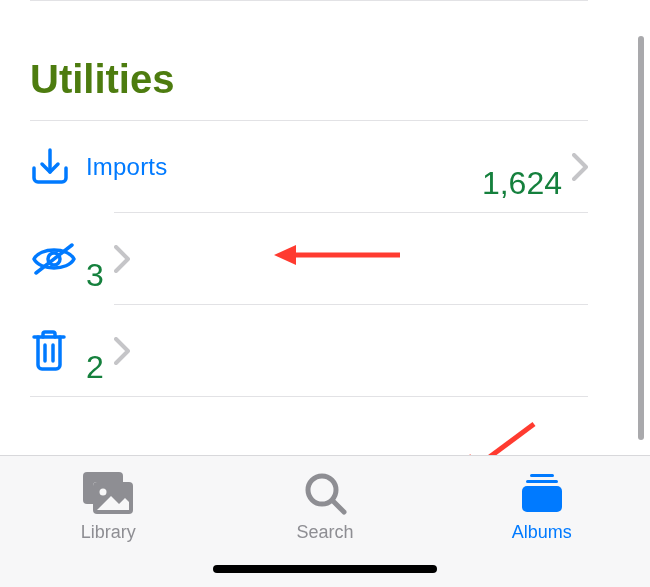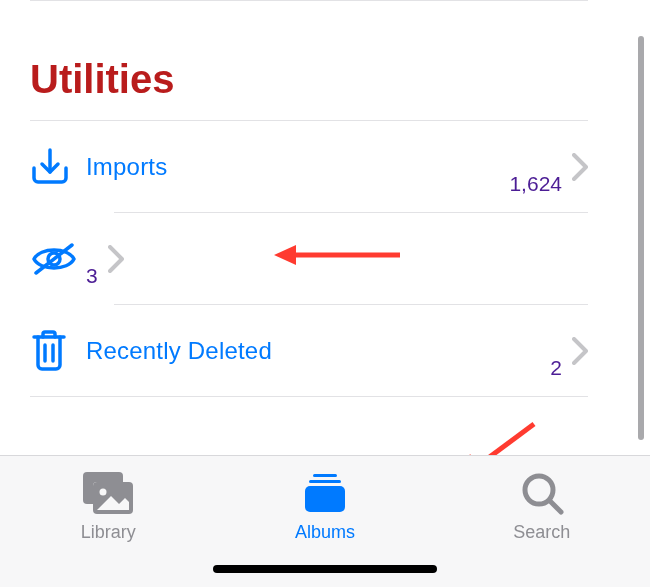--- a/index.html
+++ b/index.html
@@ -12,21 +12,21 @@
     position: relative;
     overflow: hidden;
   }
   .content {
     padding: 0 30px;
     width: 618px;
   }
   .section-title {
     font-size: 40px;
     font-weight: 700;
-    color: #b91c1c;
+    color: #4d7c0f;
     margin: 0;
     padding: 56px 0 18px 0;
   }
   .divider {
     border: none;
     border-top: 1px solid #e2e2e5;
     margin: 0;
   }
   .row {
     display: flex;
@@ -41,22 +41,22 @@
     align-items: center;
     justify-content: flex-start;
   }
   .row .label {
     flex: 1 1 auto;
     font-size: 24px;
     color: #007aff;
     letter-spacing: 0.2px;
   }
   .row .count {
-    font-size: 21px;
-    color: #4c1d95;
+    font-size: 32px;
+    color: #15803d;
     padding-right: 10px;
     margin-top: 34px;
   }
   .row .chev {
     color: #c5c5c8;
     display: flex;
     align-items: center;
   }
   .row-divider {
     border: none;
@@ -171,21 +171,20 @@
       <svg width="38" height="44" viewBox="0 0 38 44">
           <g fill="none" stroke="#007aff" stroke-width="3.5" stroke-linecap="round" stroke-linejoin="round">
             <path d="M4 8 h30"></path>
             <path d="M13 8 v-3 a2 2 0 0 1 2 -2 h8 a2 2 0 0 1 2 2 v3"></path>
             <path d="M8 8 v28 a4 4 0 0 0 4 4 h14 a4 4 0 0 0 4 -4 V8"></path>
             <path d="M15 16 v16"></path>
             <path d="M23 16 v16"></path>
           </g>
         </svg>
     </span>
-    <span class="label">Recently Deleted</span>
     <span class="count">2</span>
     <span class="chev">
       <svg width="16" height="28" viewBox="0 0 16 28">
           <path d="M2 2 l12 12 l-12 12" fill="none" stroke="#c5c5c8" stroke-width="4" stroke-linecap="round" stroke-linejoin="round"></path>
         </svg>
     </span>
   </div>
 
   <hr class="divider">
 </div>
@@ -212,38 +211,38 @@
             <rect x="12" y="12" width="40" height="32" rx="4" fill="#8e8e93"></rect>
             <circle cx="22" cy="22" r="3.5" fill="#f7f7f8"></circle>
             <path d="M16 40 L30 26 L38 34 L44 28 L48 32 V40 Z" fill="#f7f7f8"></path>
           </g>
         </svg>
     </span>
     <span class="tab-label">Library</span>
   </div>
 
 
+  <div class="tab">
+    <span class="tab-icon">
+      <svg width="46" height="46" viewBox="0 0 46 46">
+          <g fill="none" stroke="#8e8e93" stroke-width="5" stroke-linecap="round">
+            <circle cx="20" cy="20" r="14"></circle>
+            <line x1="31" y1="31" x2="42" y2="42"></line>
+          </g>
+        </svg>
+    </span>
+    <span class="tab-label">Search</span>
+  </div>
+
   <div class="tab active">
     <span class="tab-icon">
       <svg width="52" height="46" viewBox="0 0 52 46">
           <rect x="14" y="4" width="24" height="3" rx="1.5" fill="#007aff"></rect>
           <rect x="10" y="10" width="32" height="3" rx="1.5" fill="#007aff"></rect>
           <rect x="6" y="16" width="40" height="26" rx="5" fill="#007aff"></rect>
         </svg>
     </span>
     <span class="tab-label">Albums</span>
   </div>
 
-  <div class="tab">
-    <span class="tab-icon">
-      <svg width="46" height="46" viewBox="0 0 46 46">
-          <g fill="none" stroke="#8e8e93" stroke-width="5" stroke-linecap="round">
-            <circle cx="20" cy="20" r="14"></circle>
-            <line x1="31" y1="31" x2="42" y2="42"></line>
-          </g>
-        </svg>
-    </span>
-    <span class="tab-label">Search</span>
-  </div>
-
 </div>
 
 <div class="home-indicator"></div>
 
 </body></html>

